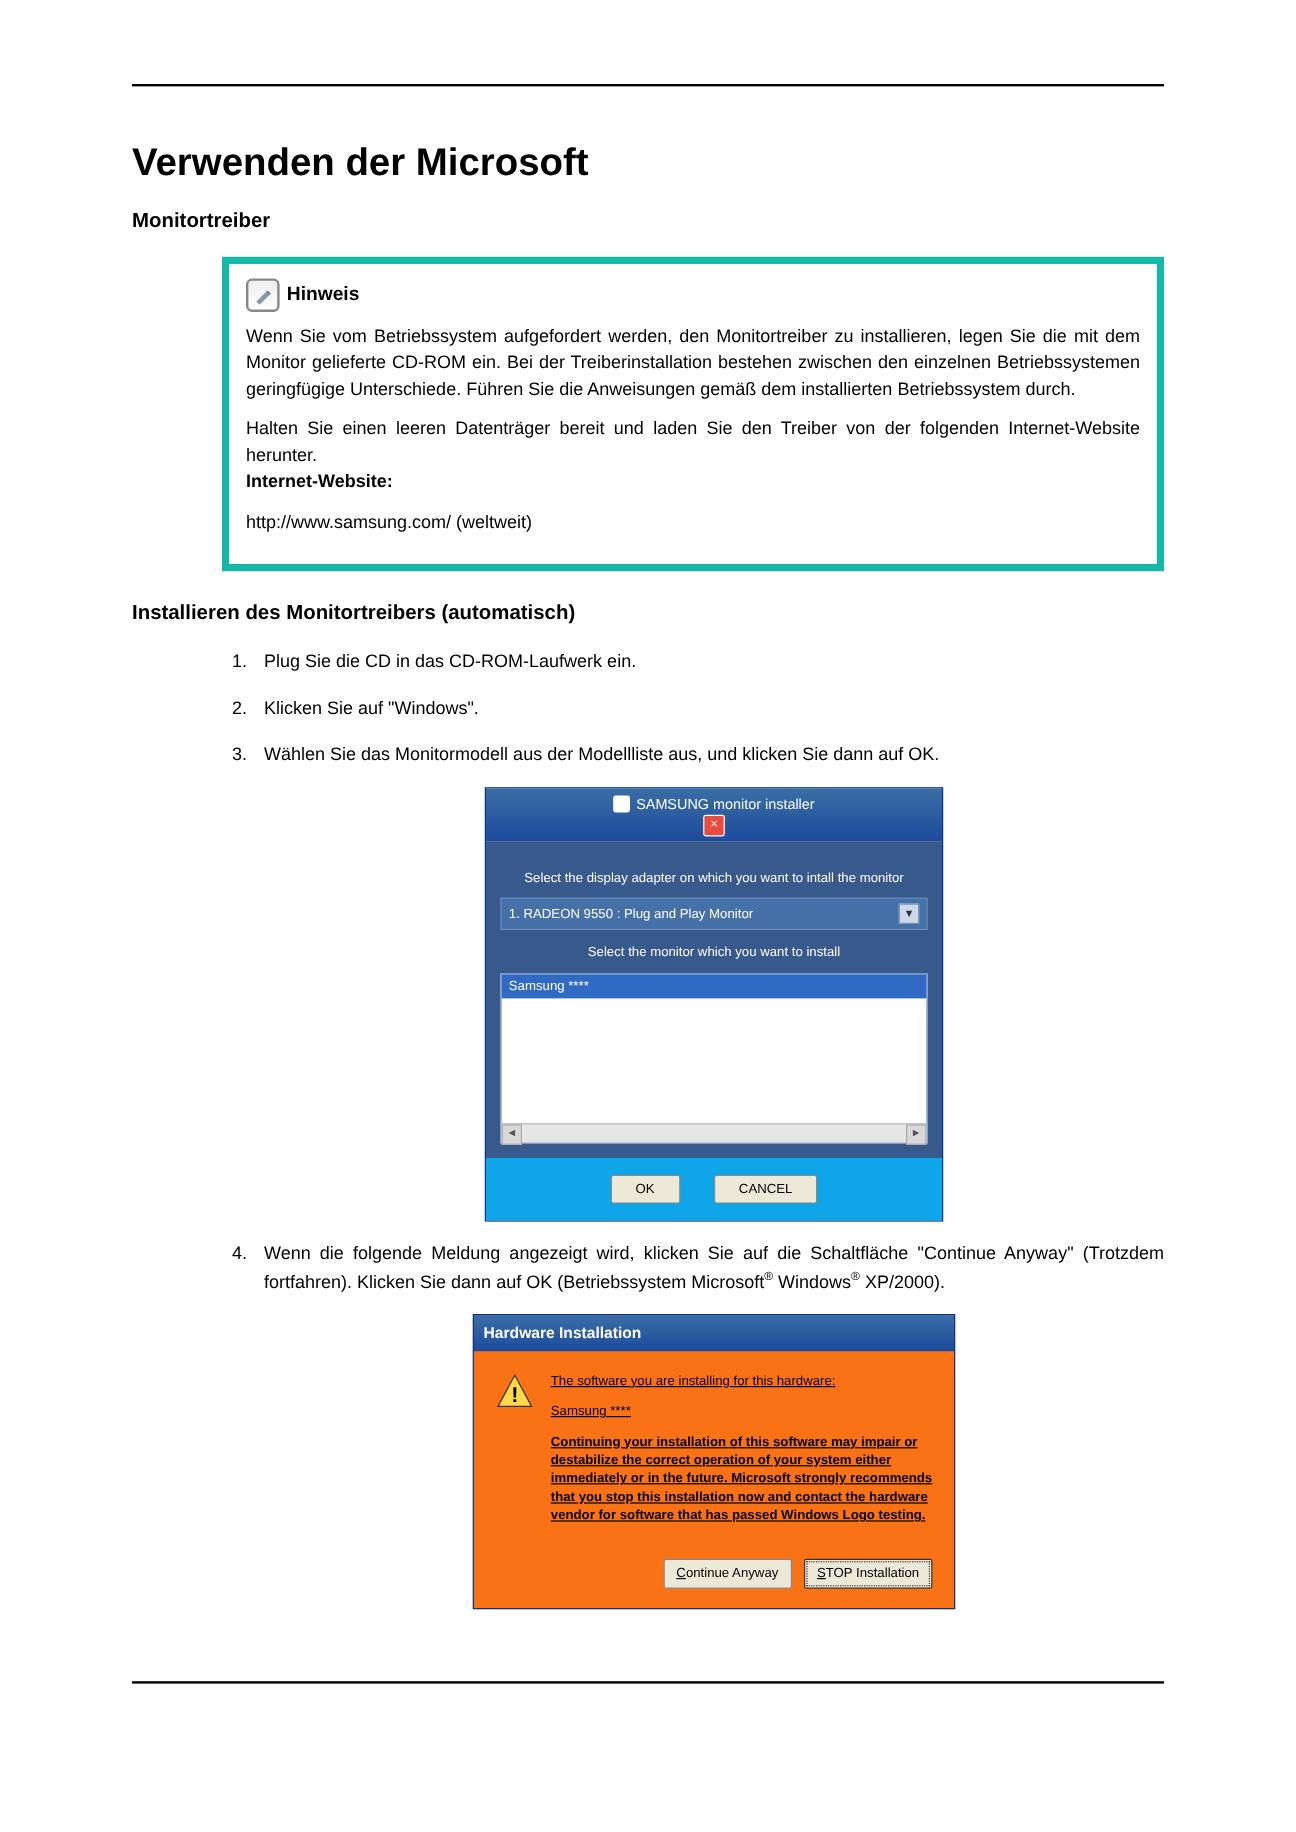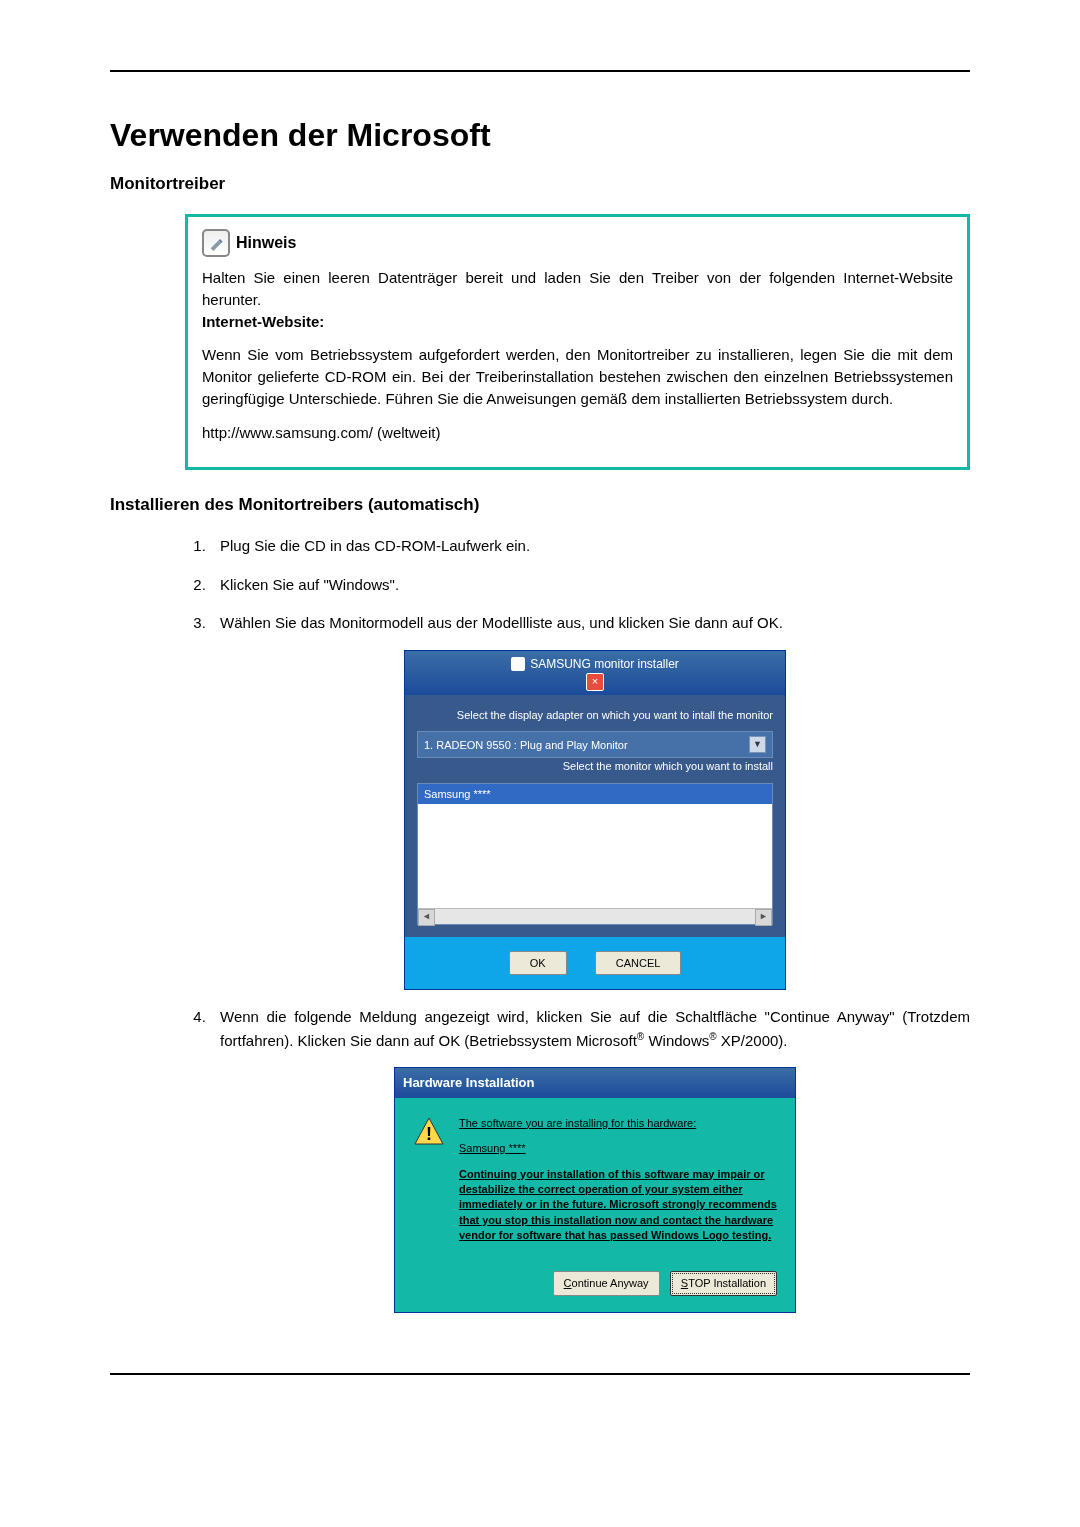--- a/index.html
+++ b/index.html
@@ -24,21 +24,21 @@
       font-size: 32px;
       font-weight: bold;
       margin: 0 0 20px 0;
     }
     h2 {
       font-size: 17px;
       font-weight: bold;
       margin: 0 0 20px 0;
     }
     .note-box {
-      border: 3px solid #14b8a6;
+      border: 6px solid #14b8a6;
       margin-left: 75px;
       margin-bottom: 25px;
       padding: 12px 14px;
       font-size: 15px;
       line-height: 1.45;
     }
     .note-header {
       display: flex;
       align-items: center;
       margin-bottom: 10px;
@@ -120,22 +120,23 @@
       border: 1px solid #fff;
       border-radius: 2px;
     }
     .inst-body {
       background: #38598b;
       padding: 12px;
       font-size: 11px;
       color: #fff;
     }
     .inst-label {
-      text-align: right;
+      text-align: center;
       margin-bottom: 8px;
+      margin-top: 11px;
     }
     .inst-dropdown {
       background: #4670a8;
       border: 1px solid #6a8bb8;
       padding: 4px 6px;
       display: flex;
       justify-content: space-between;
       align-items: center;
     }
     .dropdown-arrow {
@@ -193,21 +194,21 @@
       border: 1px solid #888;
       border-radius: 2px;
       padding: 3px 20px;
       font-size: 11px;
       margin: 0 12px;
     }
     
     .screenshot2 {
       width: 400px;
       margin: 15px auto 0 auto;
-      background: #14b8a6;
+      background: #f97316;
       border: 1px solid #003399;
     }
     .hw-titlebar {
       background: linear-gradient(#3a6ea5,#1c4b9c);
       color: #fff;
       font-size: 13px;
       font-weight: bold;
       padding: 5px 8px;
     }
     .hw-body {
@@ -269,25 +270,25 @@
   <div class="note-box">
     <div class="note-header">
       <span class="note-icon">
         <svg viewBox="0 0 24 24" width="16" height="16">
             <path d="M4 20 L16 8 L20 12 L8 24 Z" fill="#8899aa"></path>
             <path d="M16 8 L18 6 L22 10 L20 12 Z" fill="#6677aa"></path>
           </svg>
       </span>
       <span class="note-title">Hinweis</span>
     </div>
+    <p>Wenn Sie vom Betriebssystem aufgefordert werden, den Monitortreiber zu installieren, legen Sie die mit dem Monitor gelieferte CD-ROM ein. Bei der Treiberinstallation bestehen zwischen den einzelnen Betriebssystemen geringfügige Unterschiede. Führen Sie die Anweisungen gemäß dem installierten Betriebssystem durch.</p>
     <p>
       <span>Halten Sie einen leeren Datenträger bereit und laden Sie den Treiber von der folgenden Internet-Website herunter.</span><br>
       <span class="label-bold">Internet-Website:</span>
     </p>
-    <p>Wenn Sie vom Betriebssystem aufgefordert werden, den Monitortreiber zu installieren, legen Sie die mit dem Monitor gelieferte CD-ROM ein. Bei der Treiberinstallation bestehen zwischen den einzelnen Betriebssystemen geringfügige Unterschiede. Führen Sie die Anweisungen gemäß dem installierten Betriebssystem durch.</p>
     <p>http://www.samsung.com/ (weltweit)</p>
   </div>
 
   <h2>Installieren des Monitortreibers (automatisch)</h2>
 
   <ol class="steps">
     <li>
       <div class="step-text">Plug Sie die CD in das CD-ROM-Laufwerk ein.</div>
     </li>
     <li>

